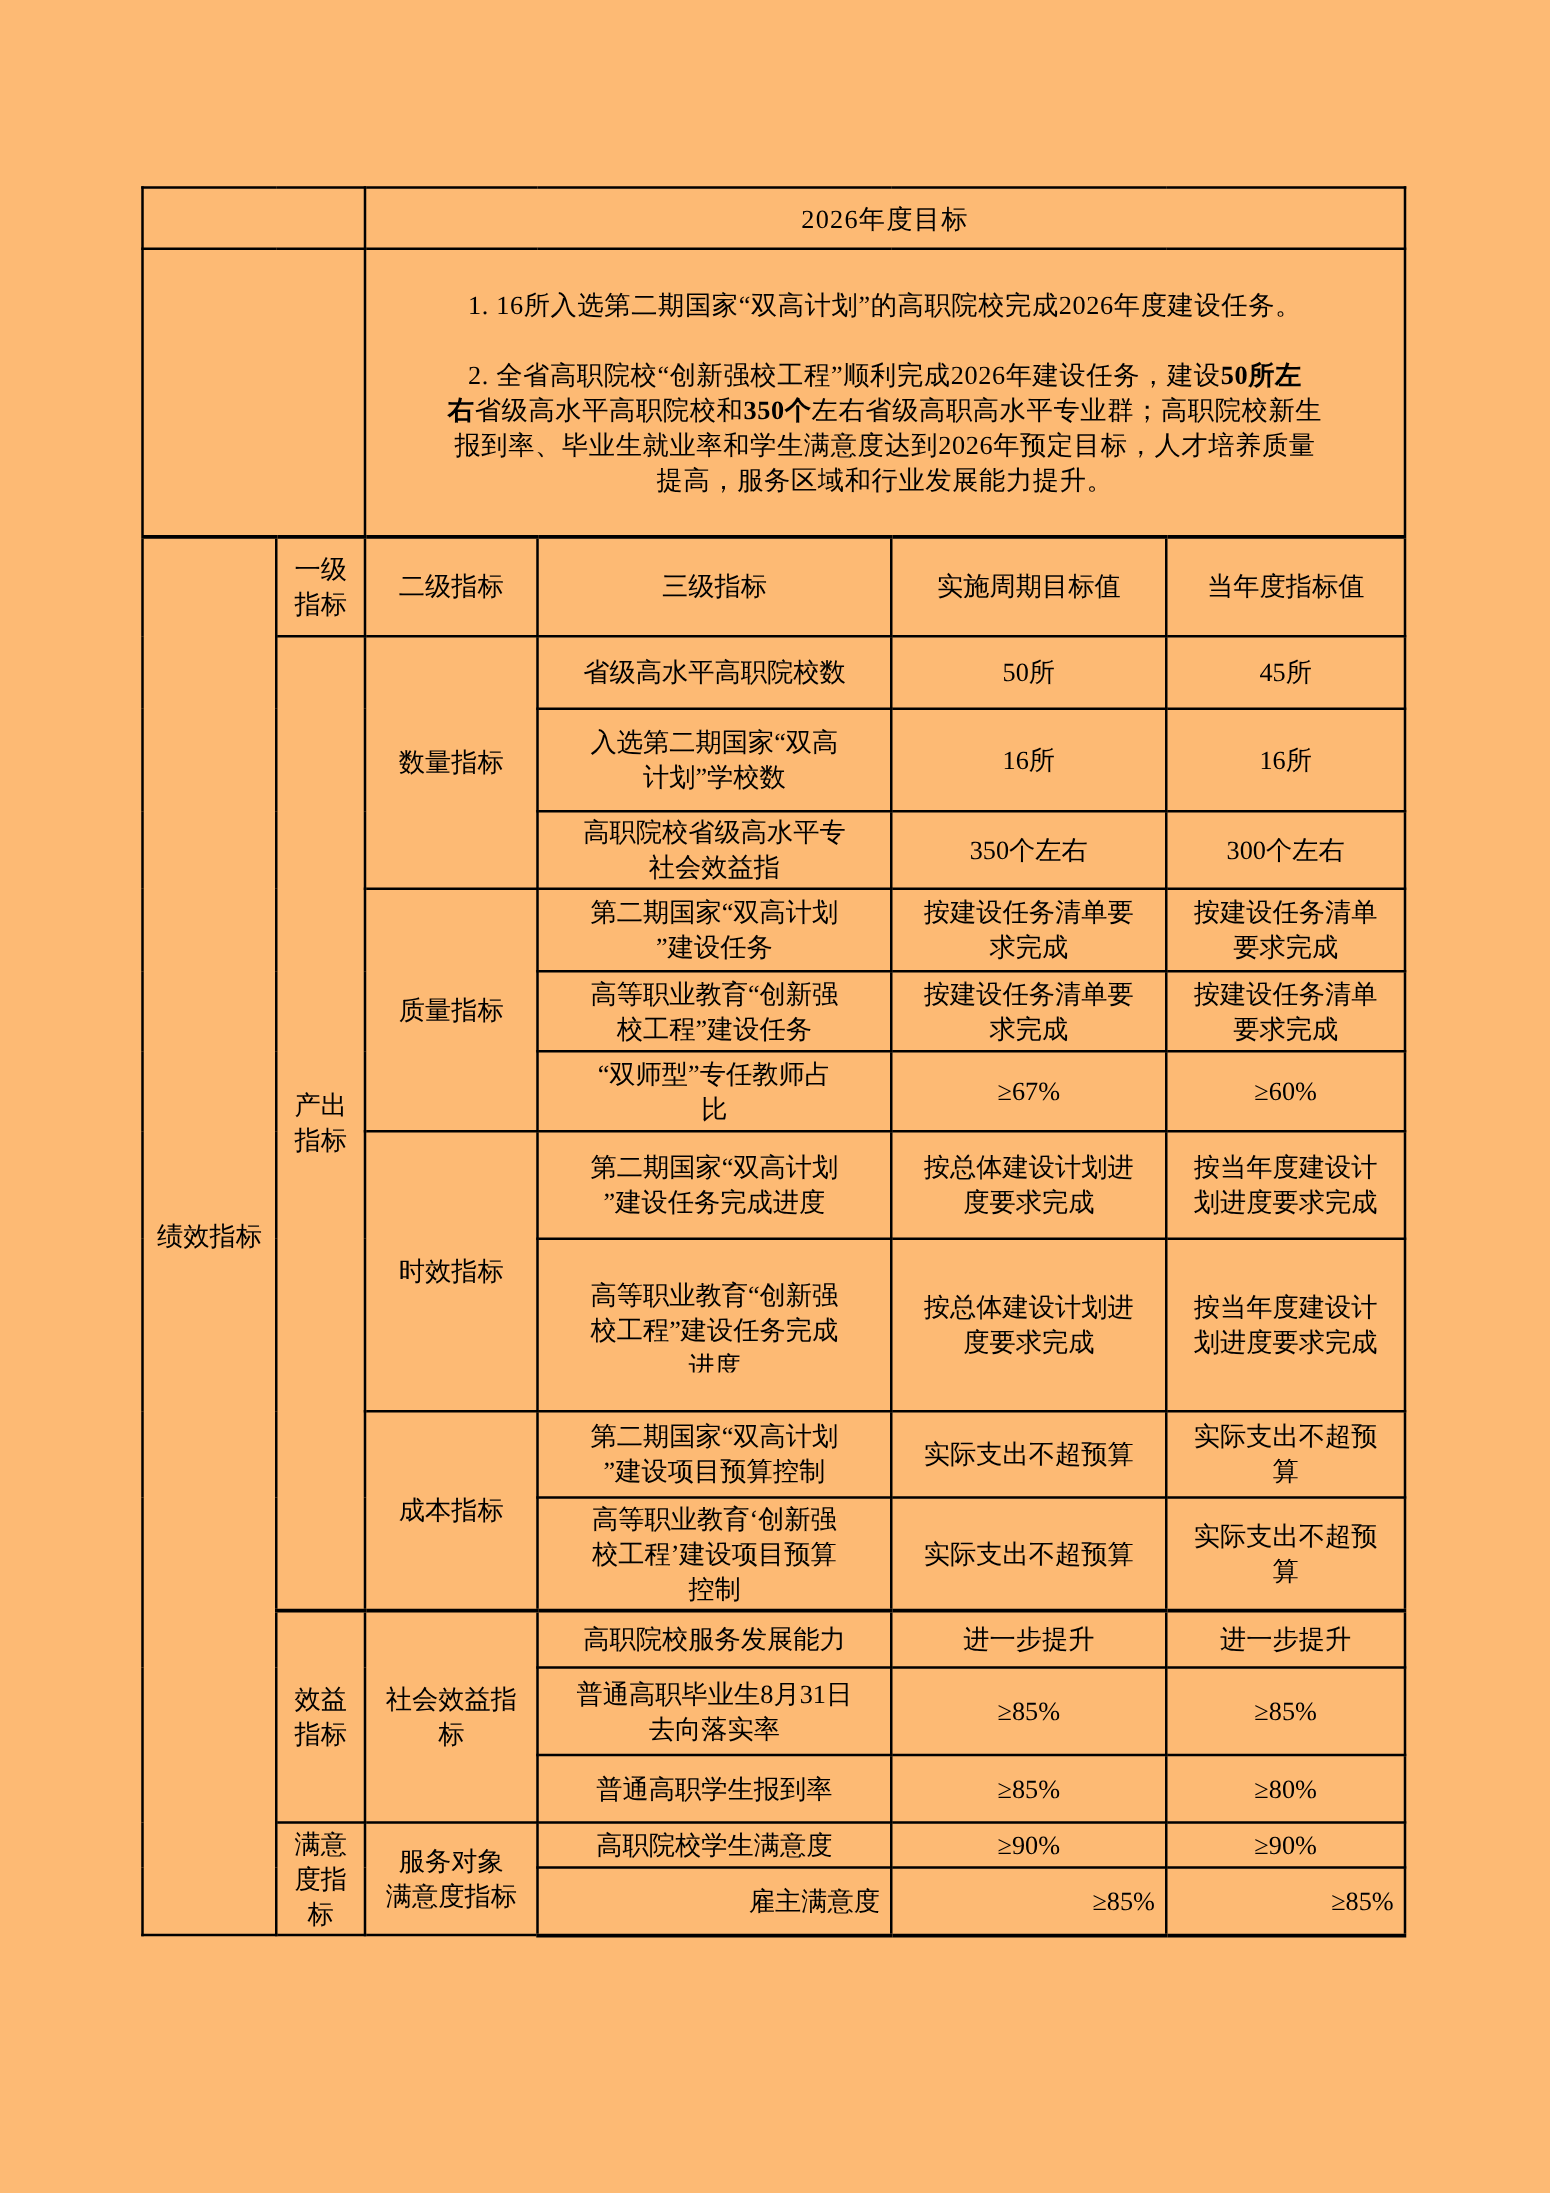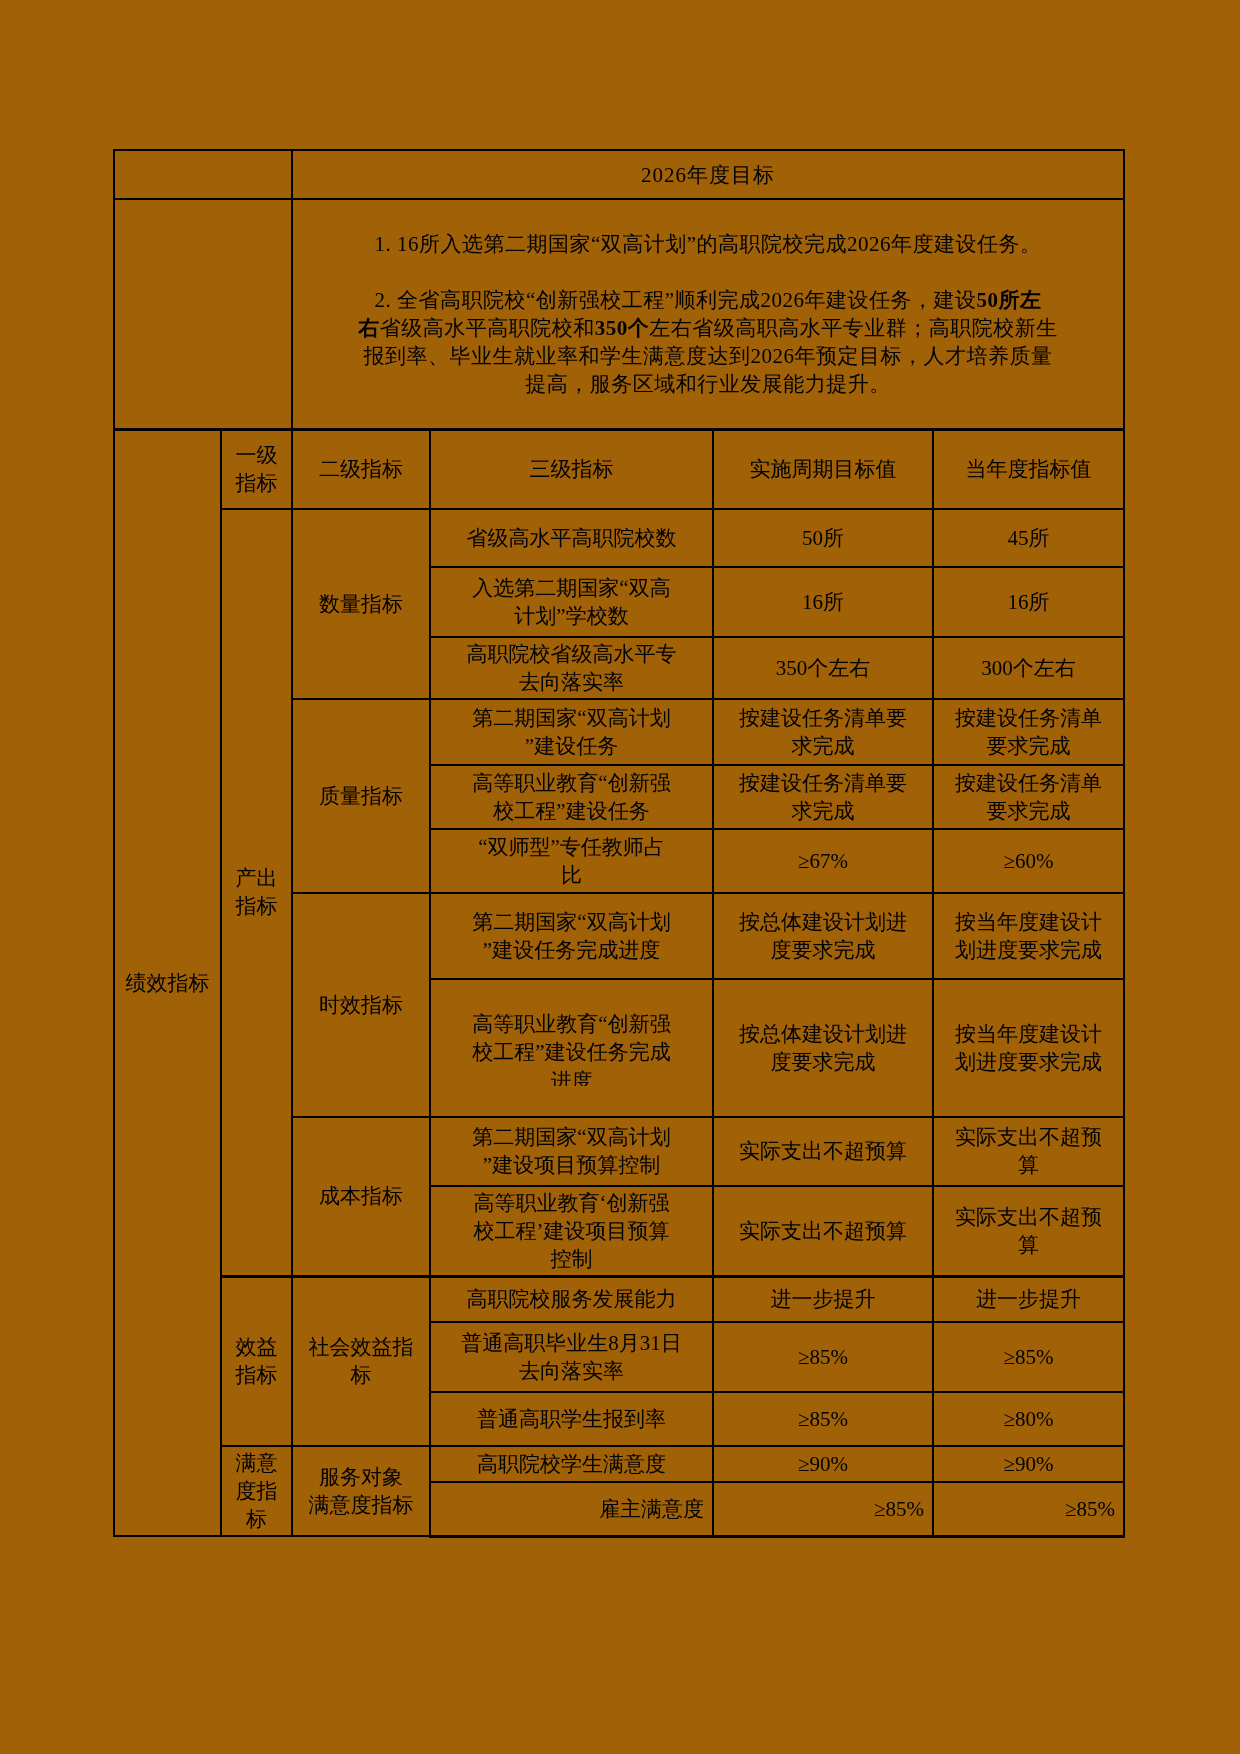--- a/index.html
+++ b/index.html
@@ -1,21 +1,21 @@
 <!DOCTYPE html>
 <html><head>
 <meta charset="utf-8">
 <style>
   * { margin: 0; padding: 0; box-sizing: border-box; }
   html, body { background: #e8e8e8; }
   .page {
     position: relative;
     width: 1240px;
     height: 1754px;
-    background: #a16207;
+    background: #fdba74;
     margin: 0 auto;
     font-family: "Liberation Serif", "DejaVu Serif", serif;
     color: #000000;
   }
   table.itable {
     position: absolute;
     left: 113px;
     top: 149px;
     width: 1010px;
     border-collapse: collapse;
@@ -101,29 +101,29 @@
     </tr>
 
     <tr style="height:58px">
       <td class="lvl" rowspan="10">产出
 指标</td>
       <td rowspan="3">数量指标</td>
       <td>省级高水平高职院校数</td>
       <td>50所</td>
       <td>45所</td>
     </tr>
-    <tr style="height:70px">
+    <tr style="height:82px">
       <td>入选第二期国家“双高
 计划”学校数</td>
       <td>16所</td>
       <td>16所</td>
     </tr>
     <tr style="height:62px">
       <td>高职院校省级高水平专
-去向落实率</td>
+社会效益指</td>
       <td>350个左右</td>
       <td>300个左右</td>
     </tr>
 
     <tr style="height:66px">
       <td rowspan="3">质量指标</td>
       <td>第二期国家“双高计划
 ”建设任务</td>
       <td>按建设任务清单要
 求完成</td>

